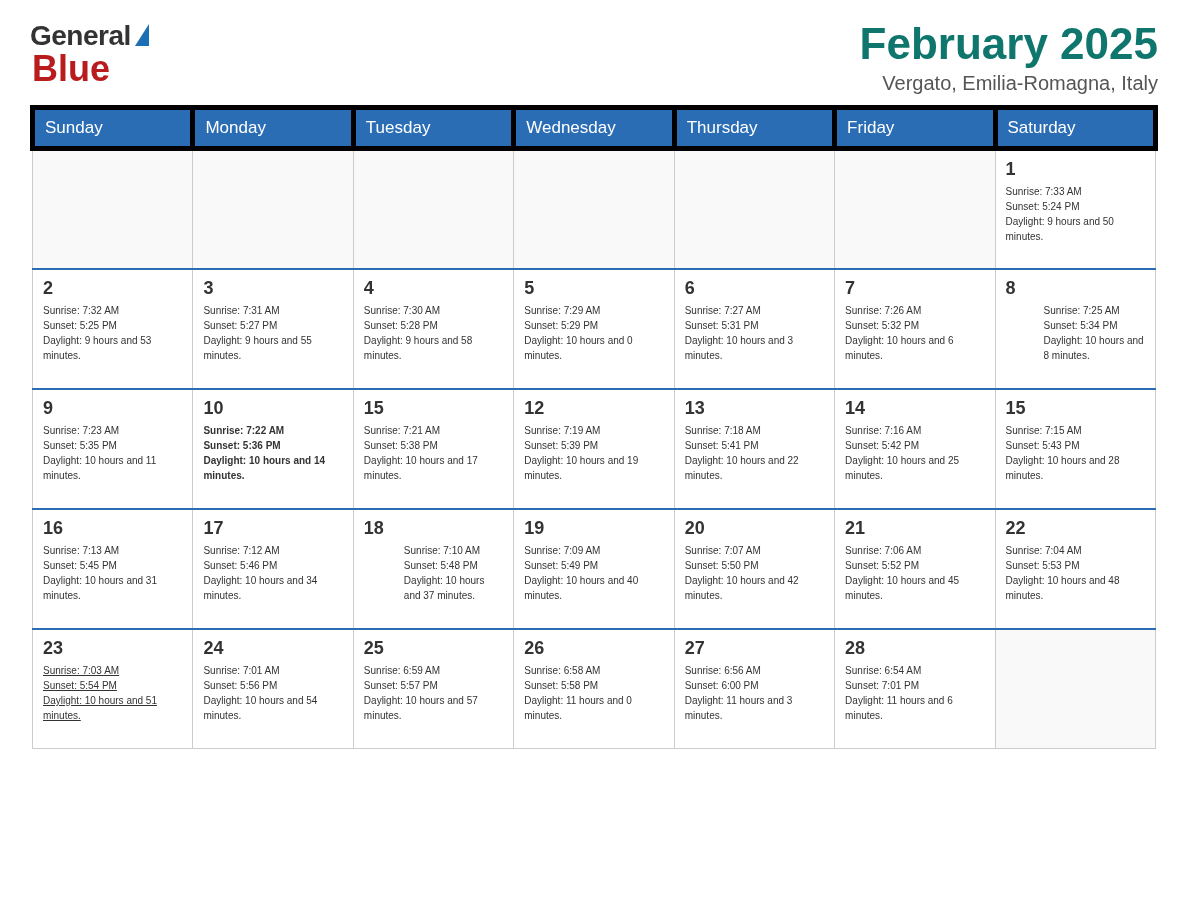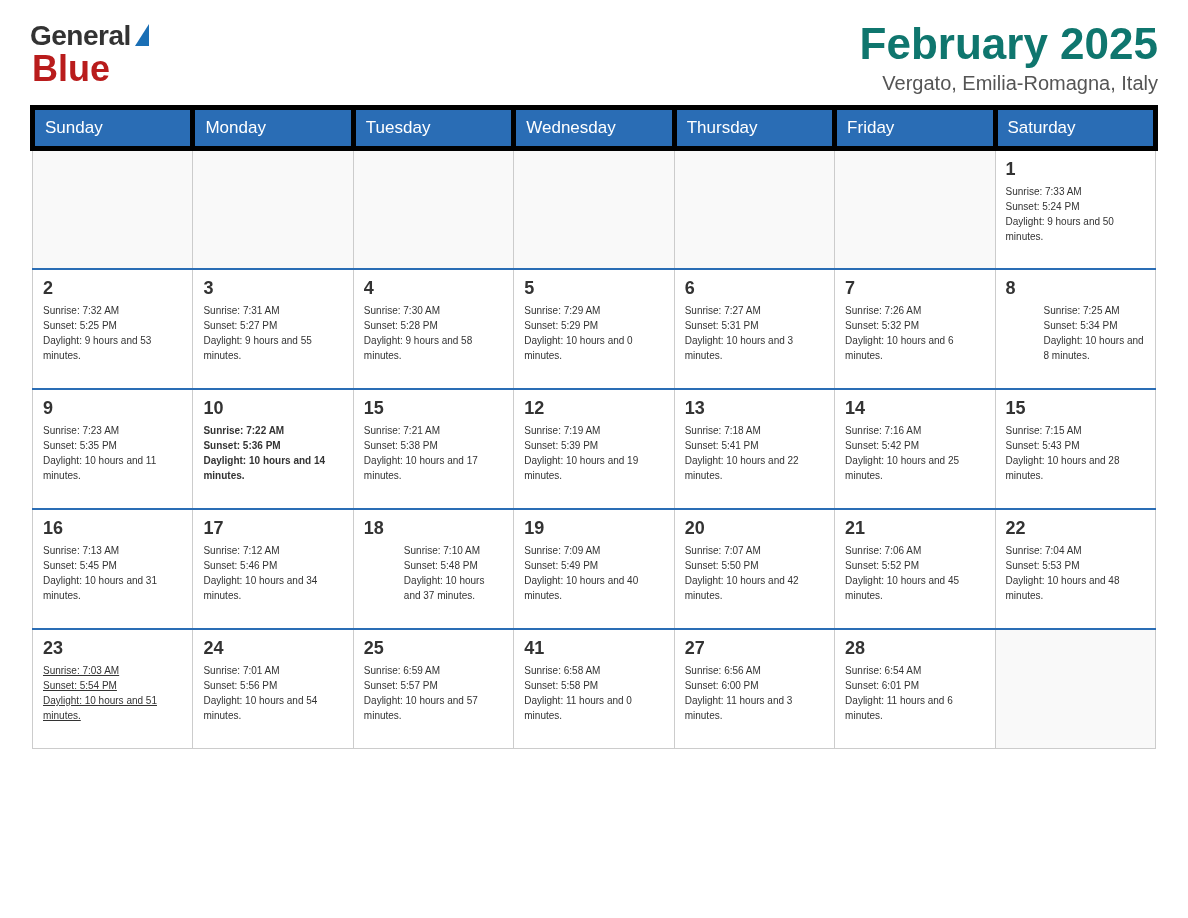--- a/index.html
+++ b/index.html
@@ -296,33 +296,33 @@
 Sunset: 5:56 PM
 Daylight: 10 hours and 54 minutes.</div>
         </td>
         <td>
           <span class="day-number">25</span>
           <div class="day-info" style="white-space: pre-line;">Sunrise: 6:59 AM
 Sunset: 5:57 PM
 Daylight: 10 hours and 57 minutes.</div>
         </td>
         <td>
-          <span class="day-number">41</span>
+          <span class="day-number">26</span>
           <div class="day-info" style="white-space: pre-line;">Sunrise: 6:58 AM
 Sunset: 5:58 PM
 Daylight: 11 hours and 0 minutes.</div>
         </td>
         <td>
           <span class="day-number">27</span>
           <div class="day-info" style="white-space: pre-line;">Sunrise: 6:56 AM
 Sunset: 6:00 PM
 Daylight: 11 hours and 3 minutes.</div>
         </td>
         <td>
           <span class="day-number">28</span>
           <div class="day-info" style="white-space: pre-line;">Sunrise: 6:54 AM
-Sunset: 6:01 PM
+Sunset: 7:01 PM
 Daylight: 11 hours and 6 minutes.</div>
         </td>
         <td class="empty-cell"></td>
       </tr>
     </tbody>
 </table>
 
 </body></html>

